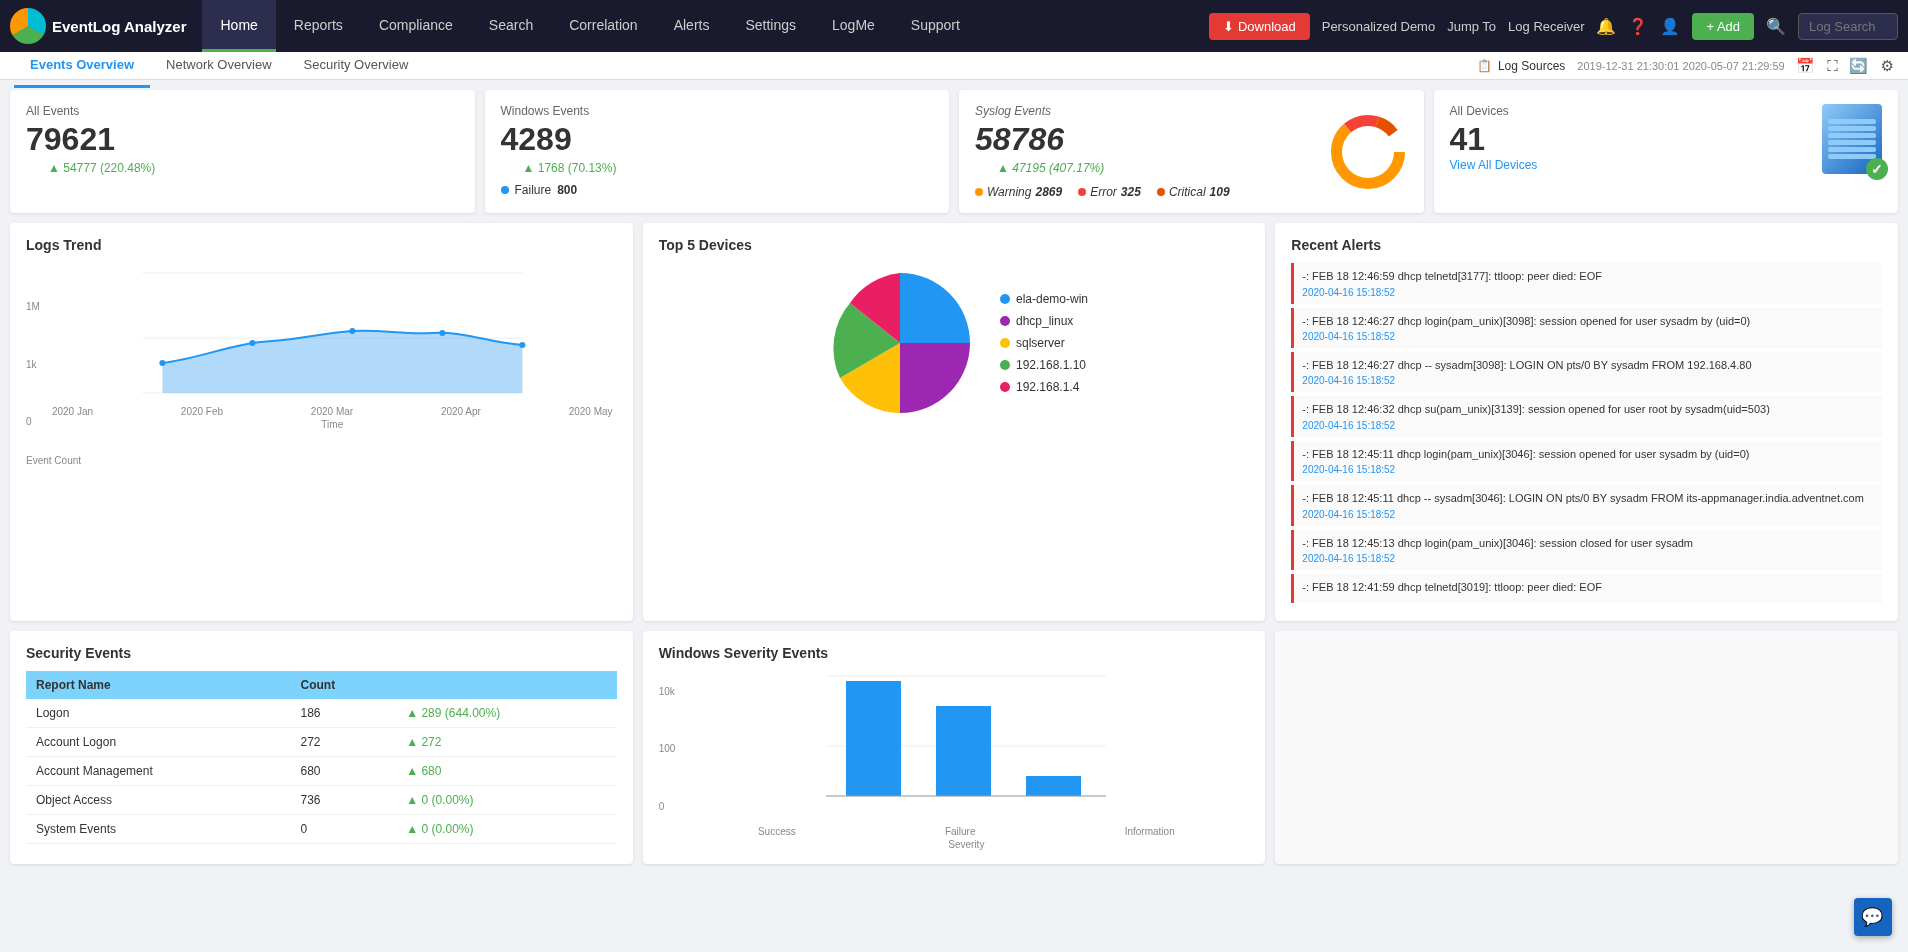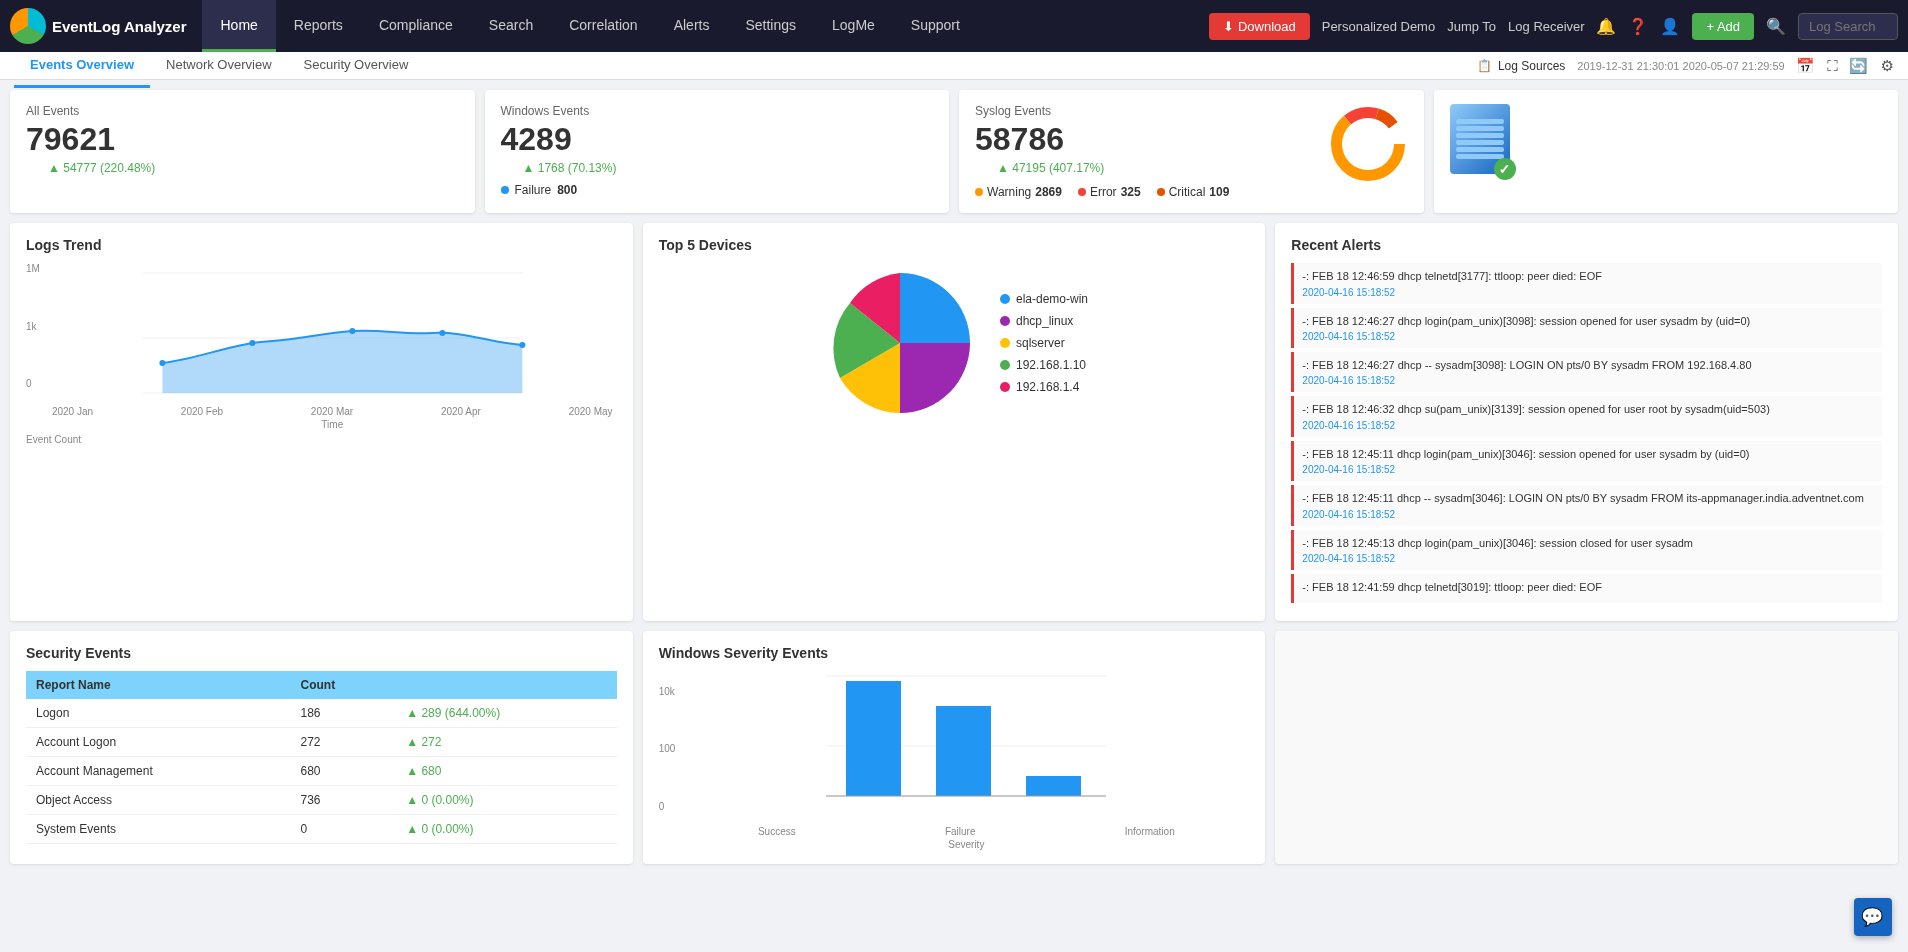--- a/index.html
+++ b/index.html
@@ -189,22 +189,23 @@
       font-size: 12px;
     }
     .dot {
       width: 8px;
       height: 8px;
       border-radius: 50%;
       display: inline-block;
     }
     .syslog-card {
       display: flex;
-      align-items: flex-start;
+      align-items: center;
       gap: 14px;
+      font-style: italic;
     }
     .devices-card {
       display: flex;
       align-items: flex-start;
       gap: 14px;
     }
     .view-all-link {
       color: #2196f3;
       font-size: 12px;
       cursor: pointer;
@@ -469,40 +470,45 @@
 
       <svg width="80" height="80" viewBox="0 0 80 80">
         <circle cx="40" cy="40" r="30" fill="none" stroke="#ff9800" stroke-width="14" stroke-dasharray="120 69" stroke-dashoffset="0"></circle>
         <circle cx="40" cy="40" r="30" fill="none" stroke="#f44336" stroke-width="14" stroke-dasharray="30 159" stroke-dashoffset="-120"></circle>
         <circle cx="40" cy="40" r="30" fill="none" stroke="#e65100" stroke-width="14" stroke-dasharray="19 170" stroke-dashoffset="-150"></circle>
         <circle cx="40" cy="40" r="26" fill="white"></circle>
       </svg>
     </div>
 
     <div class="stat-card devices-card">
+      <div style="flex:1;">
+        <div class="stat-label">All Devices</div>
+        <div class="stat-value">41</div>
+        <a class="view-all-link">View All Devices</a>
+      </div>
       <div style="position:relative;">
         <div class="device-icon">
           <div class="device-stripe"></div>
           <div class="device-stripe"></div>
           <div class="device-stripe"></div>
           <div class="device-stripe"></div>
           <div class="device-stripe"></div>
           <div class="device-stripe"></div>
         </div>
         <div class="device-badge">✓</div>
       </div>
     </div>
   </div>
 
   <div class="charts-row">
 
     <div class="chart-card">
       <div class="chart-title">Logs Trend</div>
       <div style="display:flex;align-items:flex-start;gap:4px;">
-        <div style="display:flex;flex-direction:column;font-size:10px;color:#888;height:150px;justify-content:space-between;padding-bottom:24px;padding-right:4px;">
+        <div style="display:flex;flex-direction:column;font-size:10px;color:#888;height:150px;justify-content:space-between;padding-bottom:24px;padding-right:4px;margin-top:38px;">
           <span>1M</span>
           <span>1k</span>
           <span>0</span>
         </div>
         <div style="flex:1;">
           <svg width="100%" height="140" viewBox="0 0 380 140">
 
             <line x1="0" y1="10" x2="380" y2="10" stroke="#eee" stroke-width="1"></line>
             <line x1="0" y1="75" x2="380" y2="75" stroke="#eee" stroke-width="1"></line>
             <line x1="0" y1="130" x2="380" y2="130" stroke="#eee" stroke-width="1"></line>

